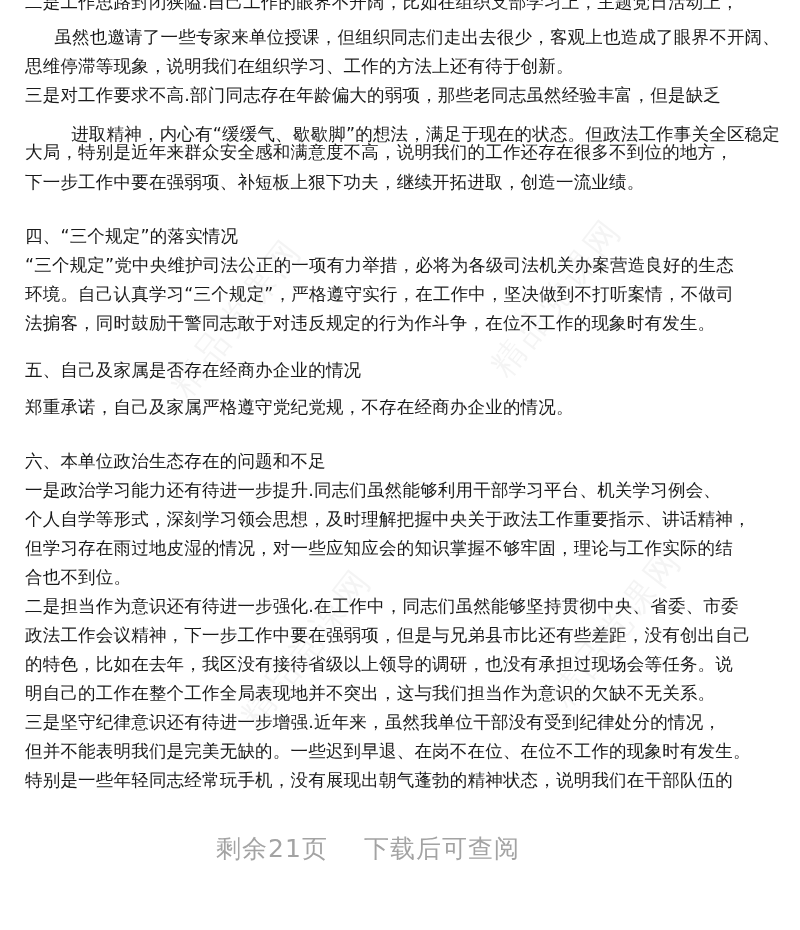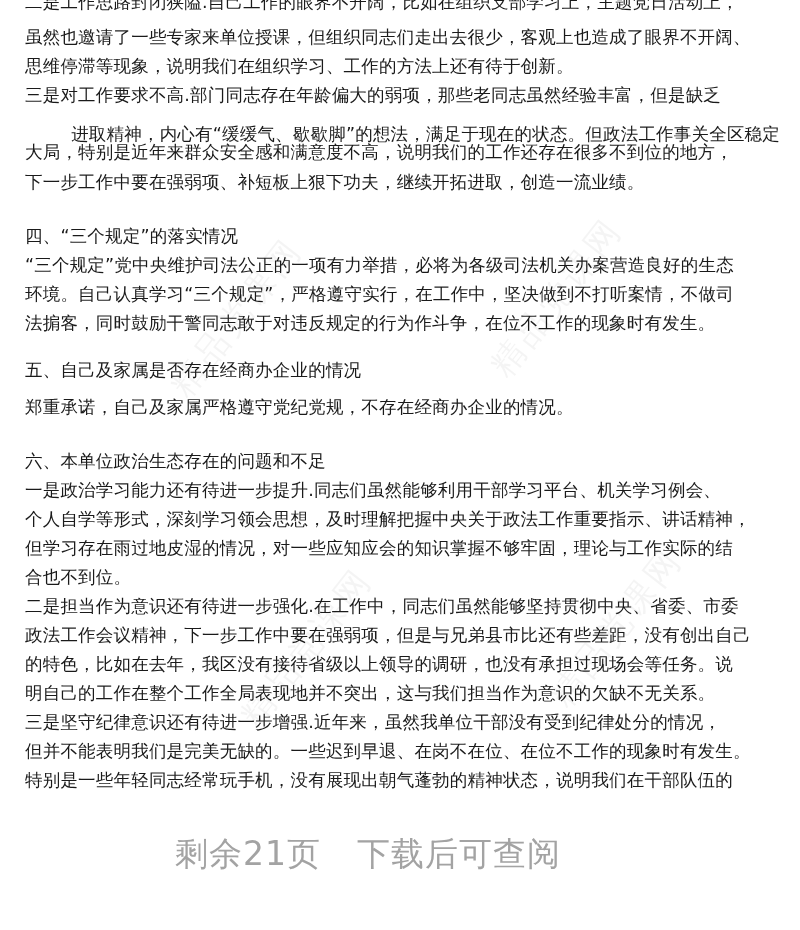--- a/index.html
+++ b/index.html
@@ -40,34 +40,34 @@
       white-space: nowrap;
       letter-spacing: 4px;
       pointer-events: none;
     }
     .remaining {
       position: absolute;
       left: 0;
       width: 736px;
       top: 832px;
       text-align: center;
-      font-size: 33px;
+      font-size: 25px;
       color: #a3a3a3;
       letter-spacing: 1px;
     }
     .remaining span { display: inline-block; }
     .remaining .gap { width: 36px; }
   </style>
 </head>
 <body>
 
 <div class="page">
   <div id="lines">
       <div class="line" style="top: 0px;">二是工作思路封闭狭隘.自己工作的眼界不开阔，比如在组织支部学习上，主题党日活动上，</div>
-      <div class="line" style="top: 35px;">虽然也邀请了一些专家来单位授课，但组织同志们走出去很少，客观上也造成了眼界不开阔、</div>
+      <div class="line" style="top: 35px; text-align: right;">虽然也邀请了一些专家来单位授课，但组织同志们走出去很少，客观上也造成了眼界不开阔、</div>
       <div class="line" style="top: 64px;">思维停滞等现象，说明我们在组织学习、工作的方法上还有待于创新。</div>
       <div class="line" style="top: 93px;">三是对工作要求不高.部门同志存在年龄偏大的弱项，那些老同志虽然经验丰富，但是缺乏</div>
       <div class="line" style="top: 132px; text-align: right;">进取精神，内心有“缓缓气、歇歇脚”的想法，满足于现在的状态。但政法工作事关全区稳定</div>
       <div class="line" style="top: 150px;">大局，特别是近年来群众安全感和满意度不高，说明我们的工作还存在很多不到位的地方，</div>
       <div class="line" style="top: 180px;">下一步工作中要在强弱项、补短板上狠下功夫，继续开拓进取，创造一流业绩。</div>
       <div class="line" style="top: 234px;">四、“三个规定”的落实情况</div>
       <div class="line" style="top: 263px;">“三个规定”党中央维护司法公正的一项有力举措，必将为各级司法机关办案营造良好的生态</div>
       <div class="line" style="top: 292px;">环境。自己认真学习“三个规定”，严格遵守实行，在工作中，坚决做到不打听案情，不做司</div>
       <div class="line" style="top: 321px;">法掮客，同时鼓励干警同志敢于对违反规定的行为作斗争，在位不工作的现象时有发生。</div>
       <div class="line" style="top: 368px;">五、自己及家属是否存在经商办企业的情况</div>

